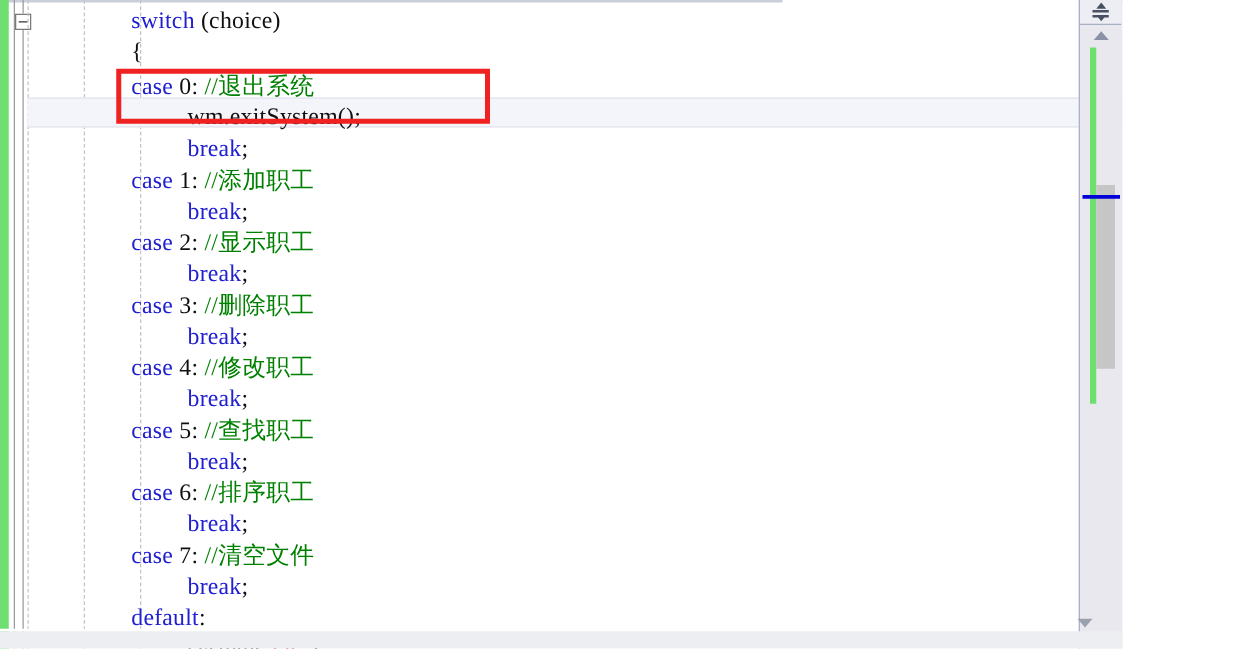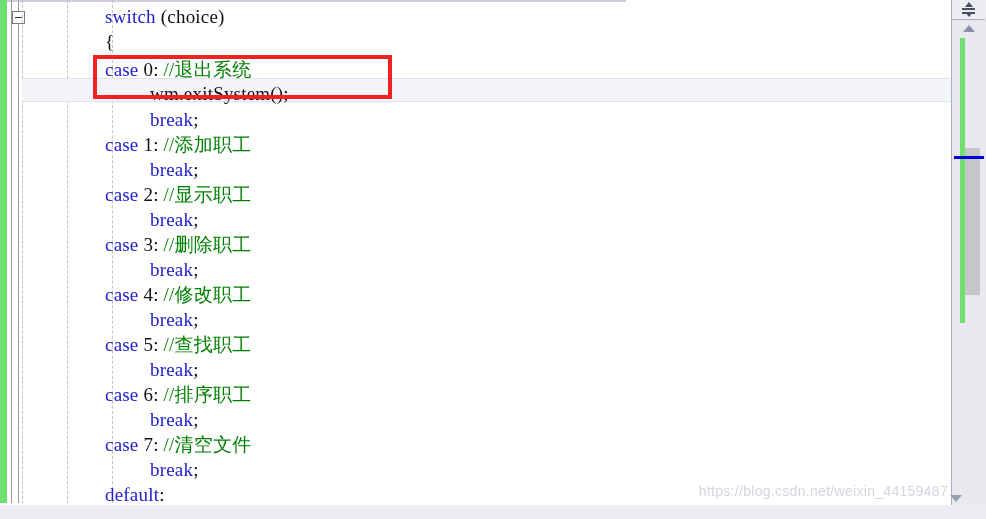--- a/index.html
+++ b/index.html
@@ -2,21 +2,21 @@
 <html><head>
 <meta charset="utf-8">
 <style>
   html, body {
     margin: 0;
     padding: 0;
     background: #ffffff;
   }
   #app {
     position: relative;
-    width: 986px;
+    width: 898px;
     height: 519px;
     overflow: hidden;
     background: #ffffff;
     font-family: "Liberation Serif", "DejaVu Serif", serif;
   }
 
   
   .change-bar {
     position: absolute;
     left: 0;
@@ -286,16 +286,15 @@
       <div class="g2"></div>
       <div class="a-dn"></div>
     </div>
     <div class="scroll-arrow-up"></div>
     <div class="scroll-green"></div>
     <div class="scroll-thumb"></div>
     <div class="scroll-marker-blue"></div>
   </div>
 
   <div class="wm-bar"></div>
-  <div class="watermark">https://blog.csdn.net/weixin_44159487</div>
   <div class="wm-caret"></div>
 
 </div>
 
 </body></html>

